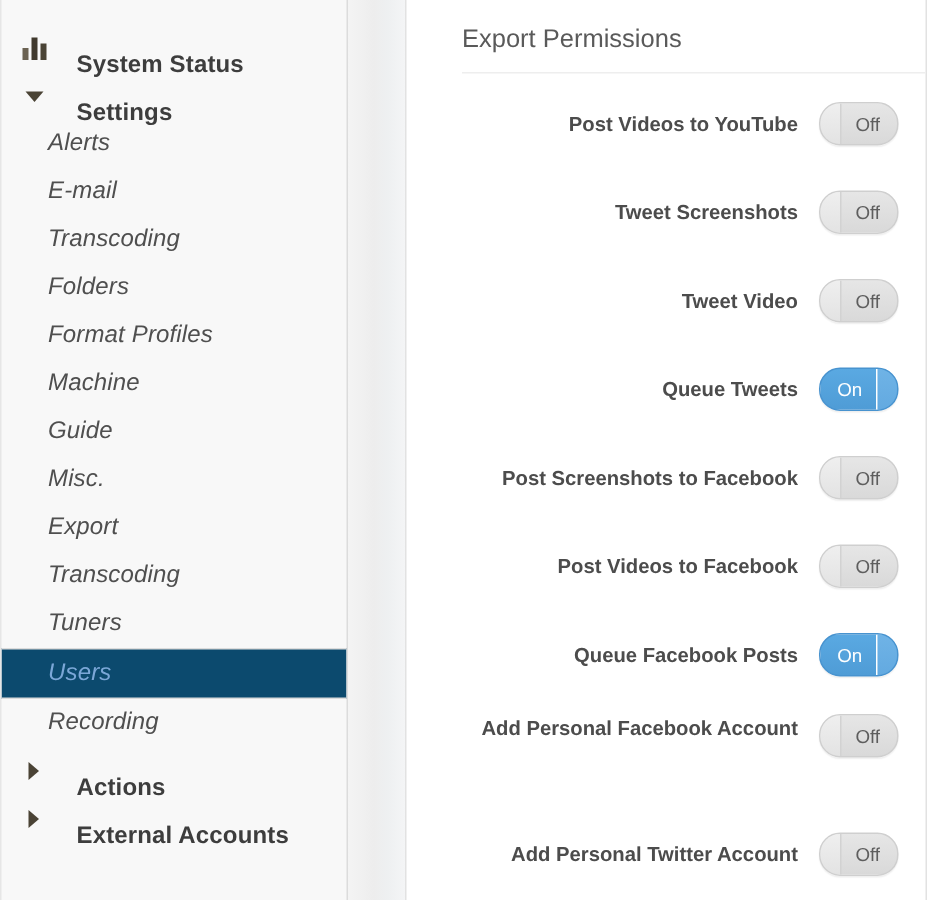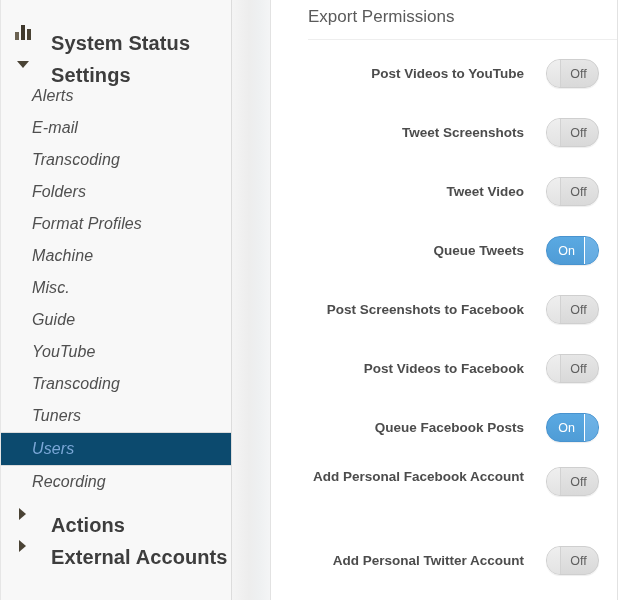--- a/index.html
+++ b/index.html
@@ -43,21 +43,21 @@
     white-space: nowrap;
   }
   .nav-item .nav-label {
     font-size: 16px;
     color: #4a4a4a;
     letter-spacing: .1px;
   }
   .nav-item.top > .nav-label {
     font-weight: bold;
     color: #3d3d3d;
-    font-size: 20px;
+    font-size: 16px;
     margin-top: 23px;
   }
   .nav-item.child {
     padding-left: 31px;
     font-style: italic;
   }
   .nav-item.child .nav-label {
     color: #4f4f4f;
     font-weight: normal;
   }
@@ -131,20 +131,21 @@
     box-sizing: border-box;
     position: relative;
     overflow: hidden;
   }
   #panel-title {
     font-size: 17px;
     color: #5a5a5a;
     padding: 4px 0 0 37px;
     line-height: 26px;
     white-space: nowrap;
+    margin-top: 9px;
   }
   #title-rule {
     height: 1px;
     background: #eeeeee;
     margin: 9px 0 0 37px;
   }
   .form-rows {
     padding-top: 4px;
   }
   .form-row {
@@ -158,21 +159,21 @@
   .form-row.tall {
     height: 74px;
     align-items: flex-start;
     padding-top: 10px;
   }
   .row-label {
     font-size: 13.5px;
     font-weight: bold;
     color: #4c4c4c;
     text-align: right;
-    padding-right: 22px;
+    padding-right: 14px;
     line-height: 20px;
     max-width: 215px;
   }
   .toggle {
     width: 53px;
     min-width: 53px;
     height: 29px;
     border-radius: 14px;
     position: relative;
     box-sizing: border-box;
@@ -261,27 +262,27 @@
       <div class="nav-item child">
         <span class="nav-label">Folders</span>
       </div>
       <div class="nav-item child">
         <span class="nav-label">Format Profiles</span>
       </div>
       <div class="nav-item child">
         <span class="nav-label">Machine</span>
       </div>
       <div class="nav-item child">
+        <span class="nav-label">Guide</span>
+      </div>
+      <div class="nav-item child">
         <span class="nav-label">Misc.</span>
       </div>
       <div class="nav-item child">
-        <span class="nav-label">Guide</span>
-      </div>
-      <div class="nav-item child">
-        <span class="nav-label">YouTube</span>
+        <span class="nav-label">Export</span>
       </div>
       <div class="nav-item child">
         <span class="nav-label">Transcoding</span>
       </div>
       <div class="nav-item child">
         <span class="nav-label">Tuners</span>
       </div>
       <div class="nav-item child selected">
         <span class="nav-label">Users</span>
       </div>

